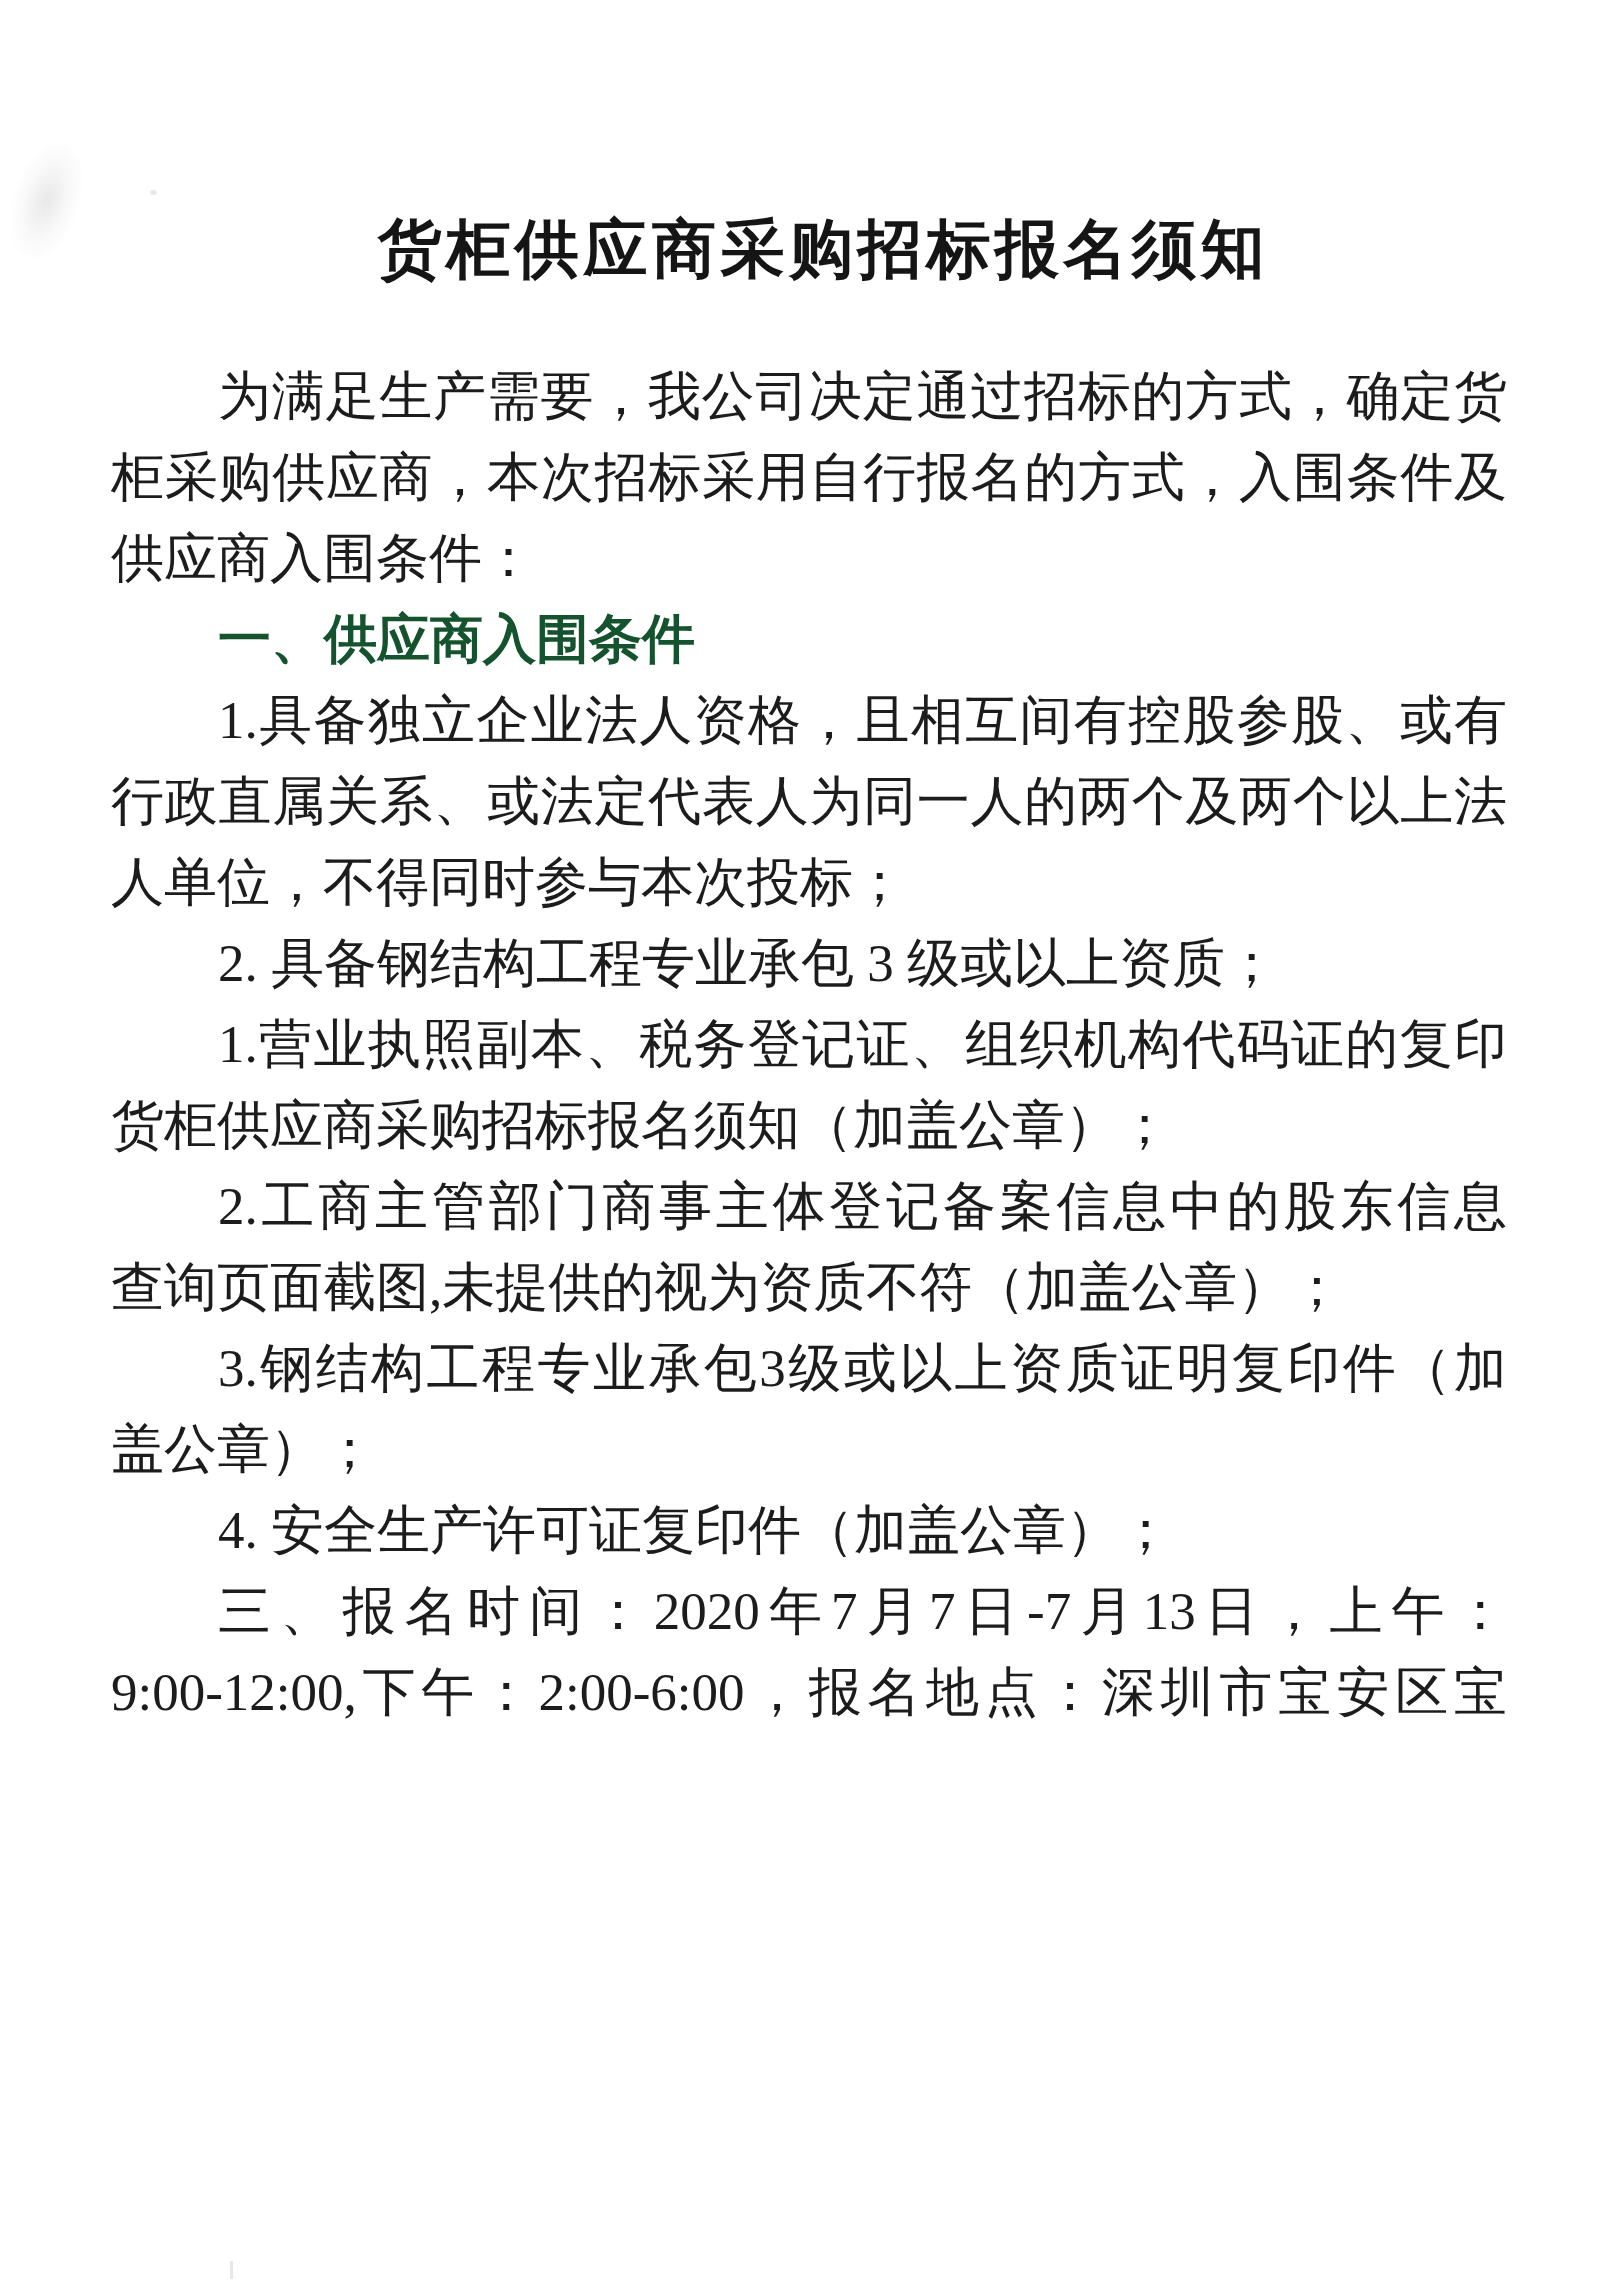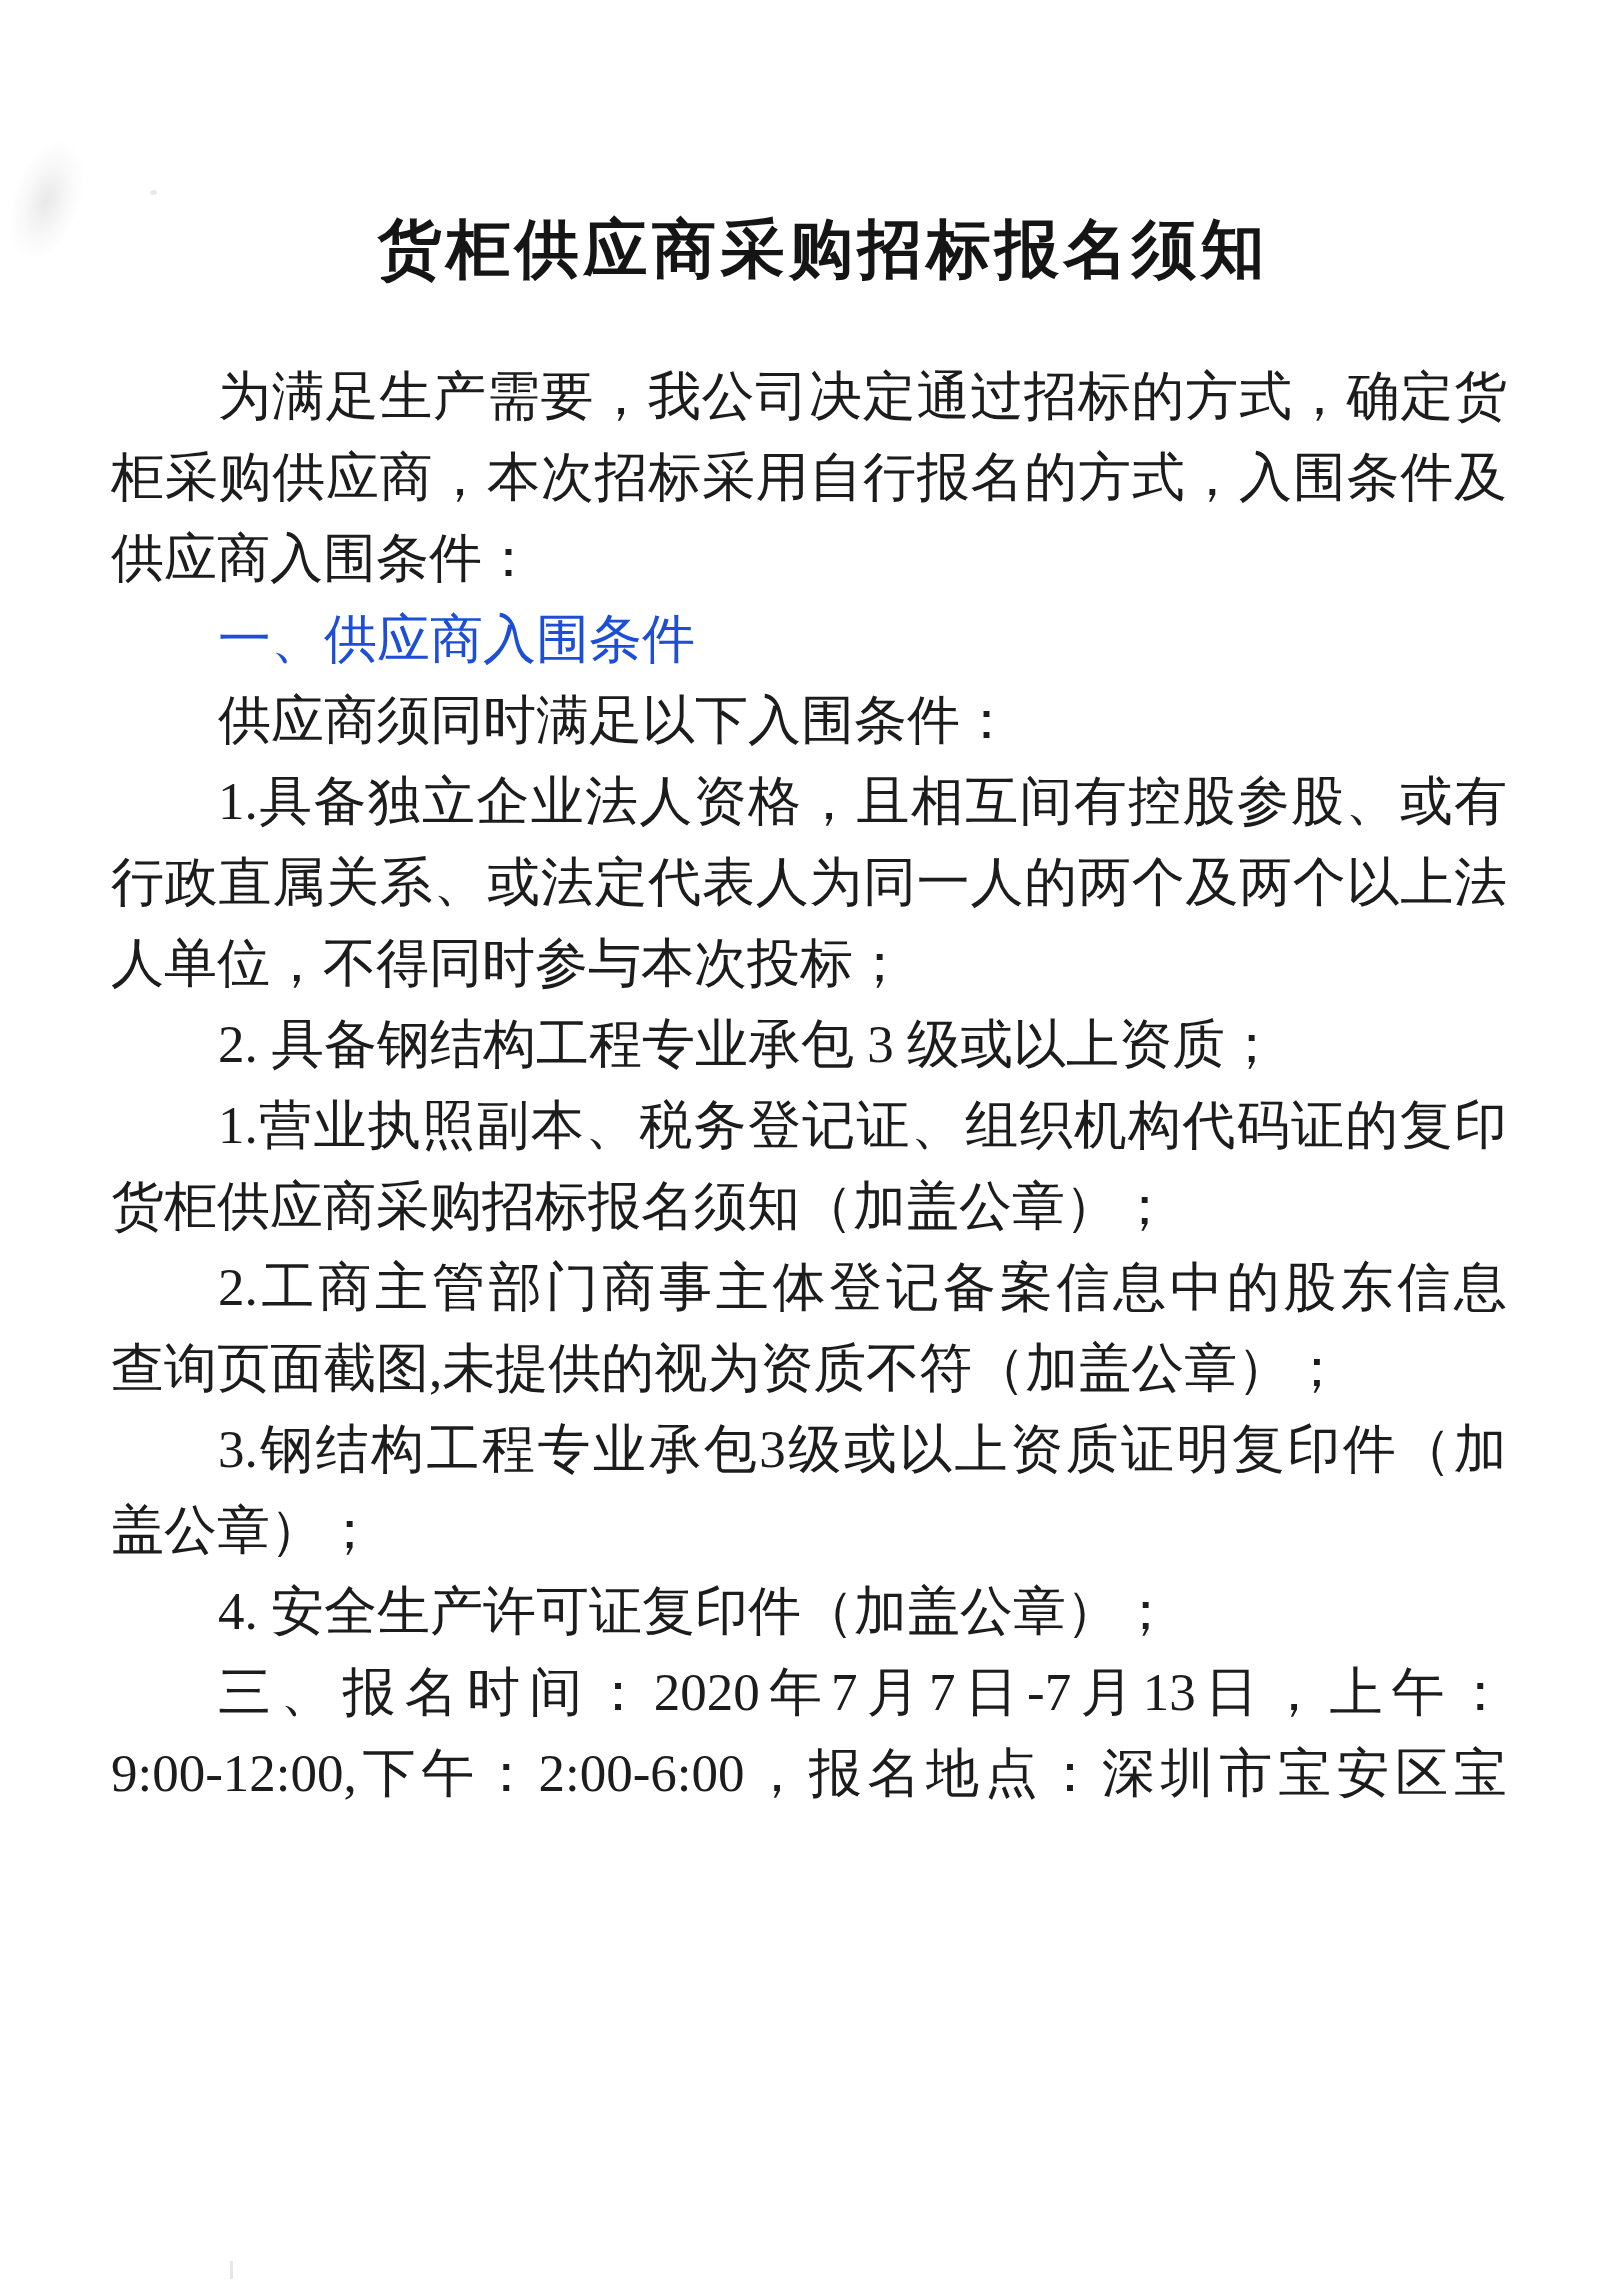--- a/index.html
+++ b/index.html
@@ -32,21 +32,21 @@
     margin-left:12px;
   }
   .doc-body{
     position:absolute;left:111px;top:356px;width:1396px;
   }
   .line{
     height:81px;line-height:81px;font-size:53px;
     white-space:nowrap;color:#1c1c1c;
   }
   .line.indent{padding-left:107px;}
-  .line.bold{font-weight:400;color:#1d4ed8;}
+  .line.bold{font-weight:700;color:#14532d;}
   .line.justify{display:flex;justify-content:space-between;align-items:baseline;}
   .line.justify span{display:inline-block;}
 </style>
 </head>
 <body>
 
 <div class="page">
 
   <div class="smudge"></div>
   <div class="speck"></div>
@@ -104,21 +104,20 @@
         <span>式</span>
         <span>，</span>
         <span>入</span>
         <span>围</span>
         <span>条</span>
         <span>件</span>
         <span>及</span>
       </div>
     <div class="line">供应商入围条件：</div>
     <div class="line indent bold">一、供应商入围条件</div>
-    <div class="line indent">供应商须同时满足以下入围条件：</div>
     <div class="line indent justify">
         <span>1.</span>
         <span>具</span>
         <span>备</span>
         <span>独</span>
         <span>立</span>
         <span>企</span>
         <span>业</span>
         <span>法</span>
         <span>人</span>

